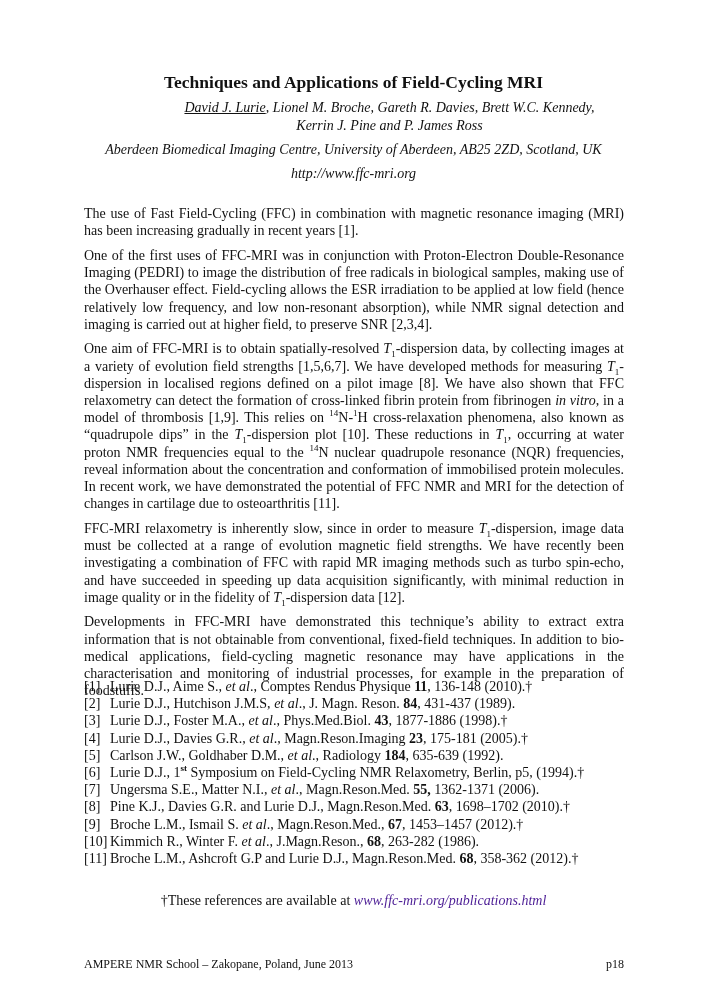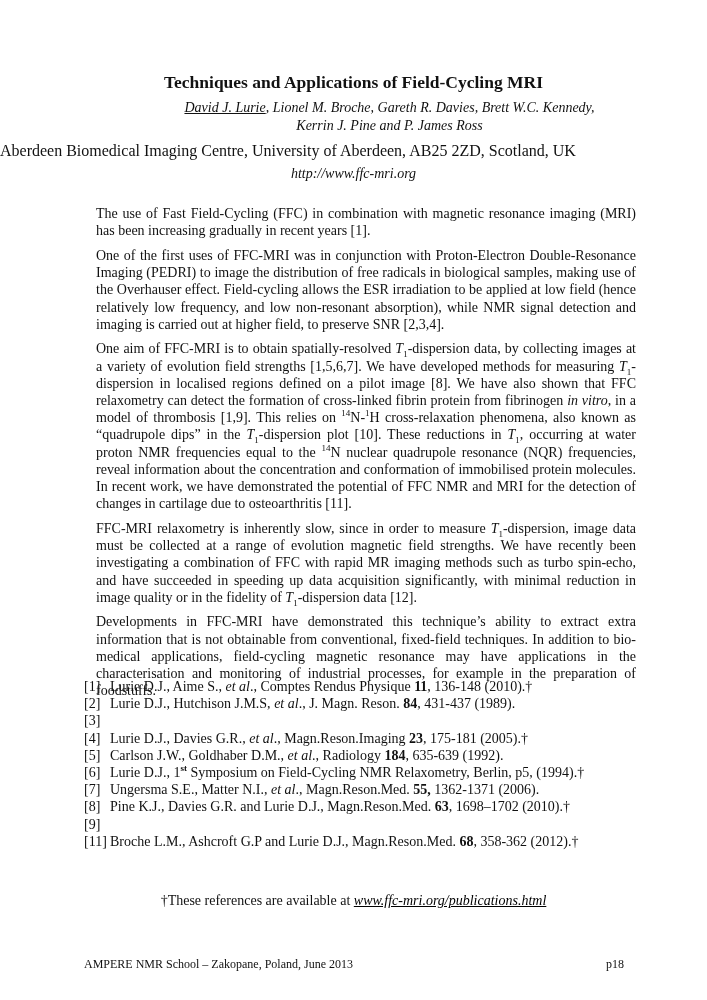--- a/index.html
+++ b/index.html
@@ -2,31 +2,31 @@
 <html><head>
 <meta charset="utf-8">
 <style>
   html, body { margin: 0; padding: 0; background: #ffffff; }
   body { width: 707px; height: 1000px; position: relative; overflow: hidden; color: #111; }
   .page { position: absolute; left: 0; top: 0; width: 707px; height: 868px; background: #fff; border-radius: 24px; }
   .serif { font-family: "Liberation Serif", "DejaVu Serif", serif; }
   .title { position: absolute; left: 0; width: 707px; top: 72px; text-align: center; font-weight: bold; font-size: 17.5px; }
   .authors { position: absolute; left: 0; width: 707px; top: 99px; text-align: center; font-style: italic; font-size: 14px; line-height: 18px; margin-left: 36px; }
   .authors .presenter { text-decoration: underline; }
-  .affil { position: absolute; left: 0; width: 707px; top: 142px; text-align: left; font-size: 16px; }
+  .affil { position: absolute; left: 0; width: 707px; top: 142px; text-align: center; font-style: italic; font-size: 14px; }
   .url { position: absolute; left: 0; width: 707px; top: 166px; text-align: center; font-style: italic; font-size: 14px; }
-  .body { position: absolute; left: 84px; width: 540px; top: 205px; font-size: 14px; line-height: 17.2px; text-align: justify; margin-left: 12px; }
+  .body { position: absolute; left: 84px; width: 540px; top: 205px; font-size: 14px; line-height: 17.2px; text-align: justify; }
   .body p { margin: 0 0 7.5px 0; }
   .body sub, .body sup { font-size: 9px; line-height: 0; }
   .refs { position: absolute; left: 84px; width: 560px; top: 678px; font-size: 14px; line-height: 17.2px; }
   .ref { display: flex; white-space: nowrap; }
   .ref .num { width: 26px; flex: 0 0 26px; }
   .ref sup { font-size: 9px; line-height: 0; font-weight: bold; }
   .footnote { position: absolute; left: 0; width: 707px; top: 893px; text-align: center; font-size: 14px; }
-  .footnote a { color: #000000; font-style: italic; text-decoration: underline; }
+  .footnote a { color: #4c1d95; font-style: italic; }
   .footer { position: absolute; left: 84px; width: 540px; top: 957px; font-family: Liberation Serif, serif; font-size: 12px; display: flex; justify-content: space-between; }
 </style>
 </head>
 <body>
 
 <div class="page serif">
 
   <div class="title">Techniques and Applications of Field-Cycling MRI</div>
 
   <div class="authors">
@@ -49,20 +49,21 @@
       <div class="ref">
         <span class="num">[1]</span>
         <span><span>Lurie D.J., Aime S., </span><i>et al</i><span>., Comptes Rendus Physique </span><b>11</b><span>, 136-148 (2010).†</span></span>
       </div>
       <div class="ref">
         <span class="num">[2]</span>
         <span><span>Lurie D.J., Hutchison J.M.S, </span><i>et al</i><span>., J. Magn. Reson. </span><b>84</b><span>, 431-437 (1989).</span></span>
       </div>
       <div class="ref">
         <span class="num">[3]</span>
+        <span><span>Lurie D.J., Foster M.A., </span><i>et al</i><span>., Phys.Med.Biol. </span><b>43</b><span>, 1877-1886 (1998).†</span></span>
       </div>
       <div class="ref">
         <span class="num">[4]</span>
         <span><span>Lurie D.J., Davies G.R., </span><i>et al</i><span>., Magn.Reson.Imaging </span><b>23</b><span>, 175-181 (2005).†</span></span>
       </div>
       <div class="ref">
         <span class="num">[5]</span>
         <span><span>Carlson J.W., Goldhaber D.M., </span><i>et al</i><span>., Radiology </span><b>184</b><span>, 635-639 (1992).</span></span>
       </div>
       <div class="ref">
@@ -72,20 +73,25 @@
       <div class="ref">
         <span class="num">[7]</span>
         <span><span>Ungersma S.E., Matter N.I., </span><i>et al</i><span>., Magn.Reson.Med. </span><b>55,</b><span> 1362-1371 (2006).</span></span>
       </div>
       <div class="ref">
         <span class="num">[8]</span>
         <span><span>Pine K.J., Davies G.R. and Lurie D.J., Magn.Reson.Med. </span><b>63</b><span>, 1698–1702 (2010).†</span></span>
       </div>
       <div class="ref">
         <span class="num">[9]</span>
+        <span><span>Broche L.M., Ismail S. </span><i>et al</i><span>., Magn.Reson.Med., </span><b>67</b><span>, 1453–1457 (2012).†</span></span>
+      </div>
+      <div class="ref">
+        <span class="num">[10]</span>
+        <span><span>Kimmich R., Winter F. </span><i>et al</i><span>., J.Magn.Reson., </span><b>68</b><span>, 263-282 (1986).</span></span>
       </div>
       <div class="ref">
         <span class="num">[11]</span>
         <span><span>Broche L.M., Ashcroft G.P and Lurie D.J., Magn.Reson.Med. </span><b>68</b><span>, 358-362 (2012).†</span></span>
       </div>
     </div>
 
   <div class="footnote"><span>†These references are available at </span><a>www.ffc-mri.org/publications.html</a></div>
 
   <div class="footer">

